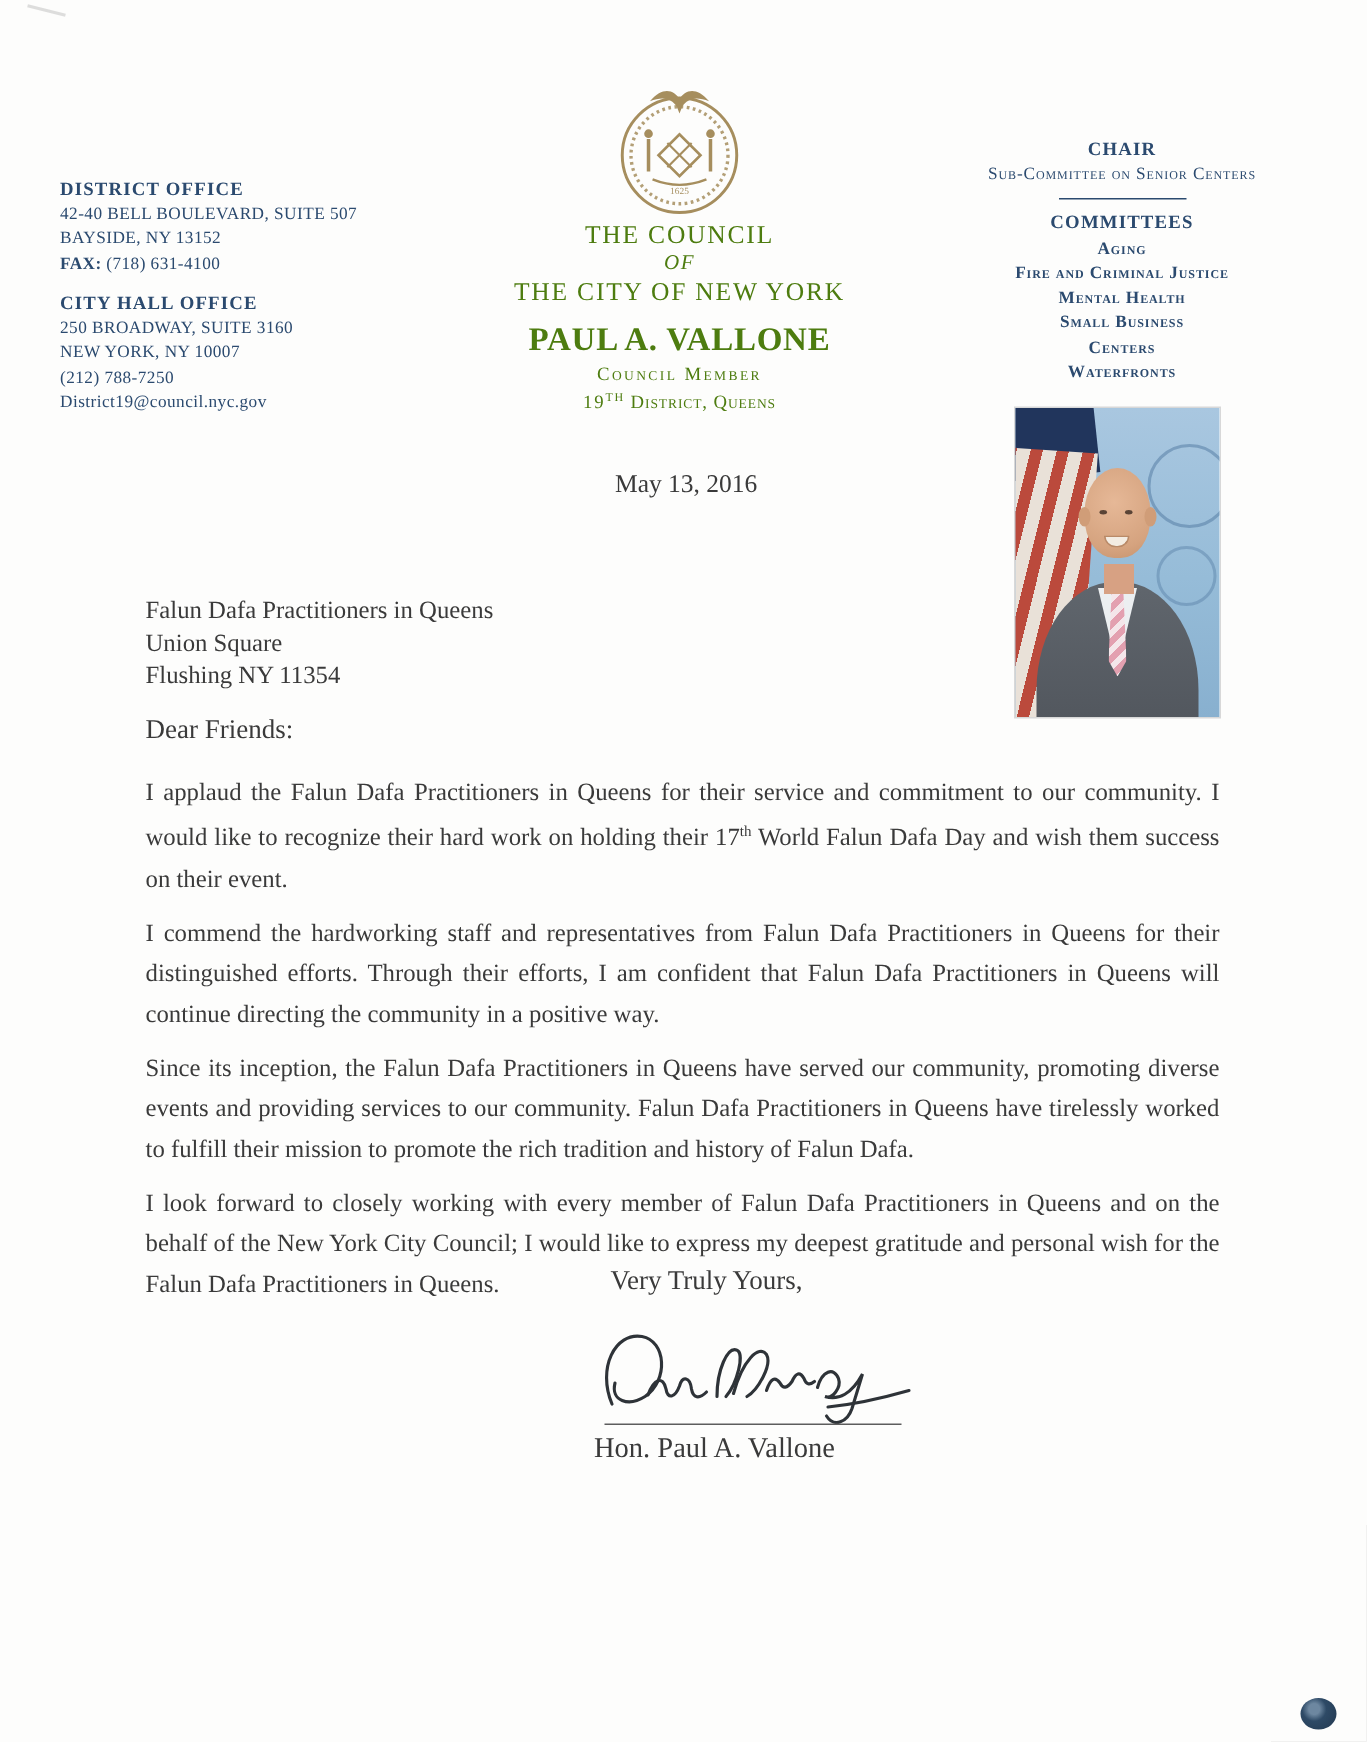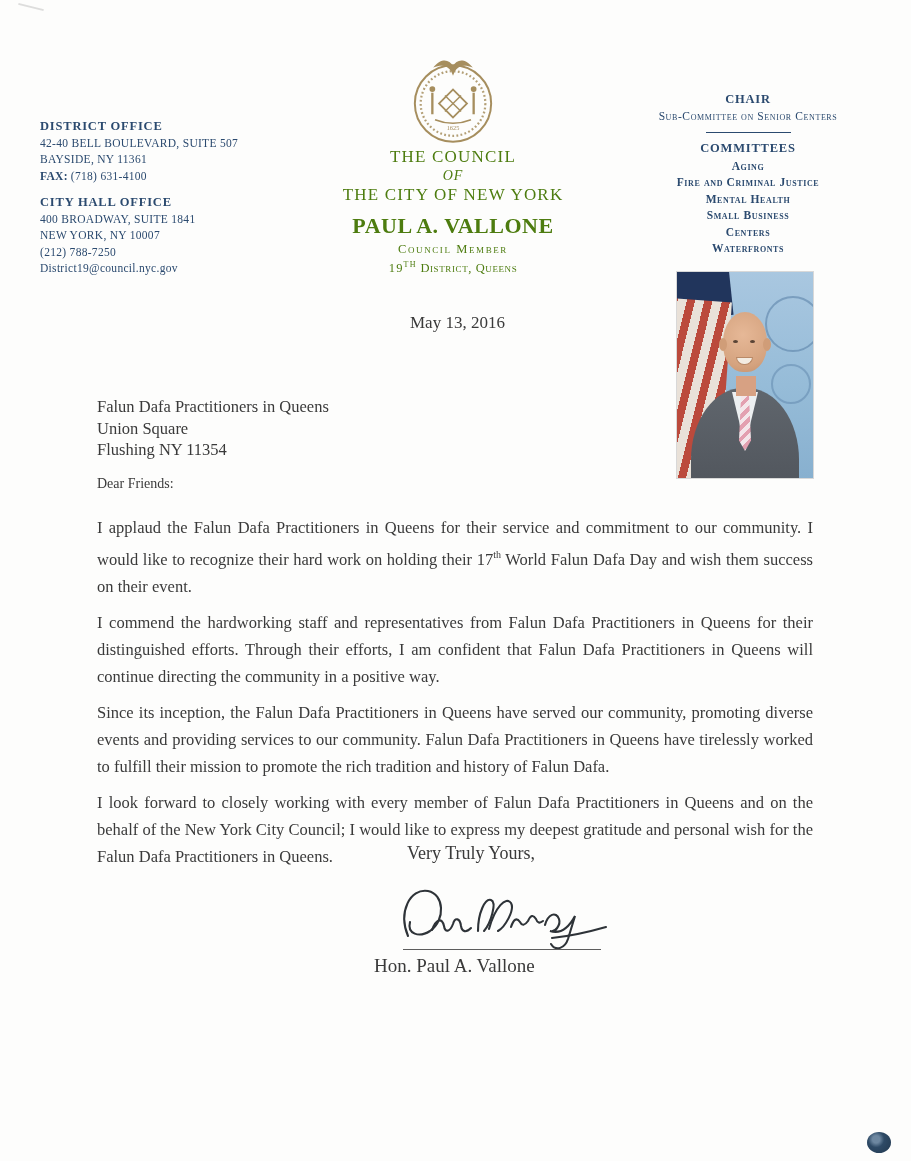--- a/index.html
+++ b/index.html
@@ -77,54 +77,54 @@
   .photo .shirt { position:absolute; left:55px; top:120px; width:26px; height:54px; background:#eceff1; clip-path: polygon(0 0, 100% 0, 50% 100%); }
   .photo .tie {
     position:absolute; left:62px; top:121px; width:12px; height:58px;
     background: repeating-linear-gradient(135deg, #e3a0b0 0 4px, #f4e6ea 4px 8px);
     clip-path: polygon(18% 0, 82% 0, 100% 82%, 50% 100%, 0 82%);
   }
 
   
   .date { position: absolute; left: 410px; top: 313px; font-size: 17px; }
   .recipient { position: absolute; left: 97px; top: 396px; font-size: 16.5px; line-height: 21.5px; }
-  .salutation { position: absolute; left: 97px; top: 476px; font-size: 14px; }
+  .salutation { position: absolute; left: 97px; top: 476px; font-size: 18px; }
   .body-text { position: absolute; left: 97px; top: 514px; width: 716px; font-size: 16.5px; line-height: 27px; text-align: justify; }
   .body-text p { margin: 0 0 9px 0; }
   .body-text sup { font-size: 10px; }
   .closing { position: absolute; left: 407px; top: 843px; font-size: 18px; }
   .signature-svg { position: absolute; left: 392px; top: 876px; }
   .sig-line { position: absolute; left: 403px; top: 949px; width: 198px; border-top: 1.6px solid #5d5d5d; }
-  .signer { position: absolute; left: 374px; top: 953px; font-size: 19px; line-height: 25px; }
+  .signer { position: absolute; left: 396px; top: 953px; font-size: 19px; line-height: 25px; }
 
   
   .scan-mark { position:absolute; left:18px; top:6px; width:26px; height:2px; background:#cfcfcf; transform:rotate(14deg); opacity:.7; }
   .union-bug {
     position: absolute; left: 867px; top: 1132px; width: 24px; height: 21px;
     border-radius: 50%;
     background: radial-gradient(circle at 38% 35%, #6d87a0 0 18%, #2e4a66 40%, #22384f 100%);
   }
 </style>
 </head>
 <body>
 
 <div class="page">
 
   <div class="scan-mark"></div>
 
   <div class="left-col">
     <div class="office-block">
       <div class="block-title">DISTRICT OFFICE</div>
       <div>42-40 BELL BOULEVARD, SUITE 507</div>
-      <div>BAYSIDE, NY 11361</div>
+      <div>BAYSIDE, NY 13152</div>
       <div class="fax"><b>FAX:</b><span>(718) 631-4100</span></div>
     </div>
     <div class="office-block">
       <div class="block-title">CITY HALL OFFICE</div>
-      <div>400 BROADWAY, SUITE 1841</div>
+      <div>250 BROADWAY, SUITE 3160</div>
       <div>NEW YORK, NY 10007</div>
       <div>(212) 788-7250</div>
       <div>District19@council.nyc.gov</div>
     </div>
   </div>
 
   <div class="center-head">
     <div class="seal-wrap">
       <svg width="90" height="88" viewBox="0 0 100 98">
         <g fill="none" stroke="#a68e5e">

